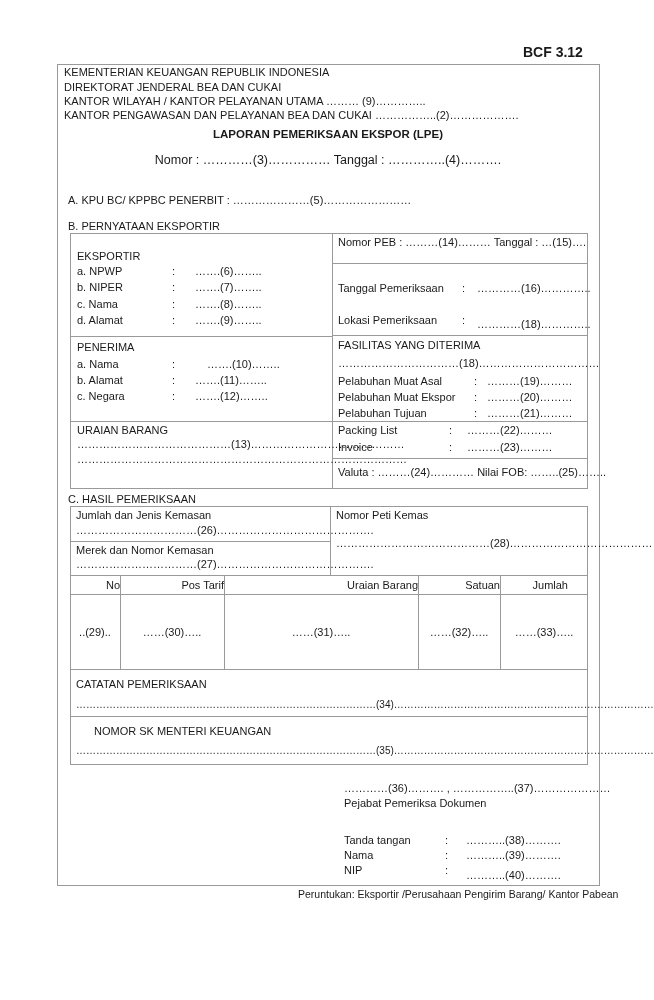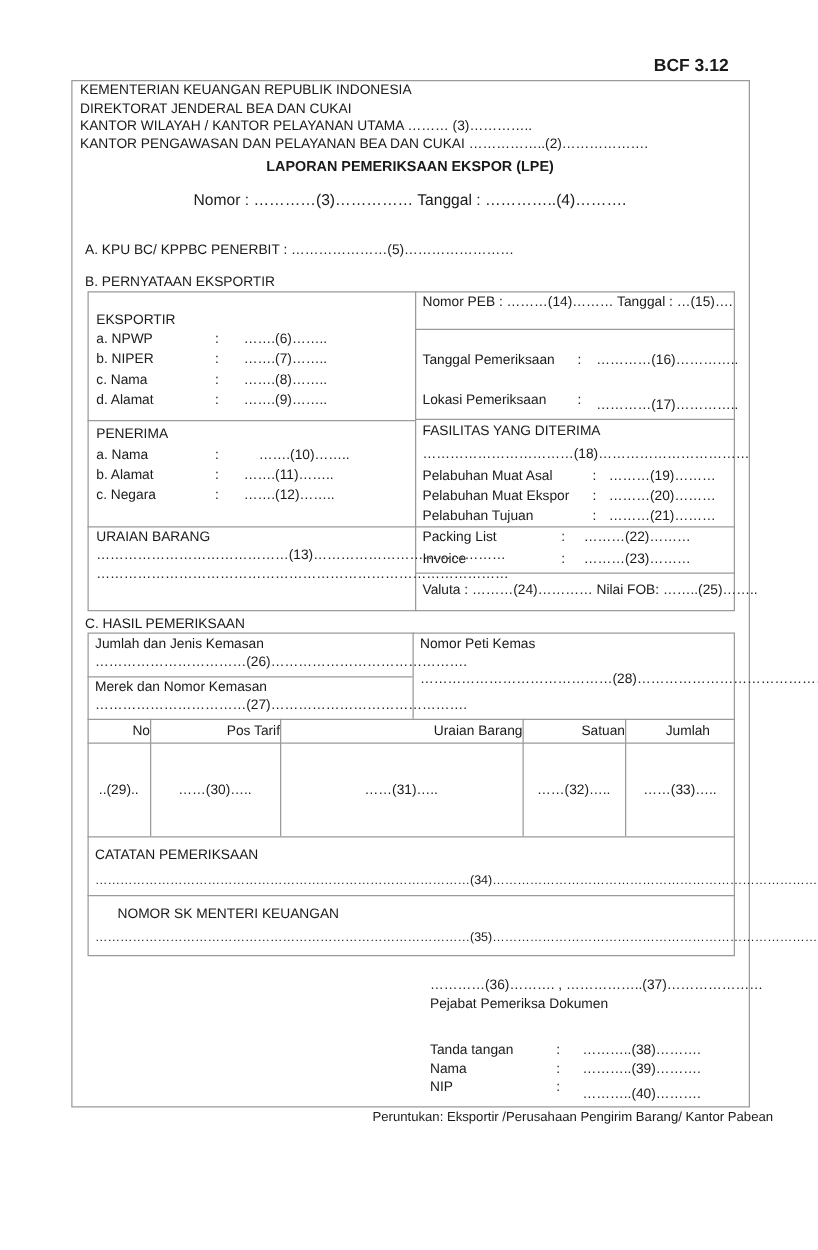--- a/index.html
+++ b/index.html
@@ -19,21 +19,21 @@
 </style>
 </head>
 <body>
 
 <div class="abs code" style="left:523px; top:44px;">BCF 3.12</div>
 
 <div class="outer"></div>
 
 <div class="abs" style="left:64px; top:66px;">KEMENTERIAN KEUANGAN REPUBLIK INDONESIA</div>
 <div class="abs" style="left:64px; top:81px;">DIREKTORAT JENDERAL BEA DAN CUKAI</div>
-<div class="abs" style="left:64px; top:95px;">KANTOR WILAYAH / KANTOR PELAYANAN UTAMA ……… (3)…………..</div>
+<div class="abs" style="left:64px; top:95px;">KANTOR WILAYAH / KANTOR PELAYANAN UTAMA ……… (9)…………..</div>
 <div class="abs" style="left:64px; top:109px;">KANTOR PENGAWASAN DAN PELAYANAN BEA DAN CUKAI ……………..(2)……………….</div>
 
 <div class="abs title center" style="left:328px; top:128px;">LAPORAN PEMERIKSAAN EKSPOR (LPE)</div>
 <div class="abs sub center" style="left:328px; top:153px;">Nomor : …………(3)…………… Tanggal : …………..(4)……….</div>
 
 <div class="abs" style="left:68px; top:194px;">A.   KPU BC/ KPPBC PENERBIT  :  …………………(5)……………………</div>
 
 <div class="abs" style="left:68px; top:220px;">B.   PERNYATAAN EKSPORTIR</div>
 
 <div class="box" style="left:70px; top:233px; width:518px; height:256px;"></div>
@@ -61,21 +61,21 @@
   <div class="abs" style="left:195px; top:314px;">…….(9)……..</div>
 </div>
 
 <div>
   <div class="abs" style="left:338px; top:236px;">Nomor PEB      : ………(14)……… Tanggal  : …(15)….</div>
   <div class="abs" style="left:338px; top:282px;">Tanggal Pemeriksaan</div>
   <div class="abs" style="left:462px; top:282px;">:</div>
   <div class="abs" style="left:477px; top:282px;">…………(16)…………..</div>
   <div class="abs" style="left:338px; top:314px;">Lokasi Pemeriksaan</div>
   <div class="abs" style="left:462px; top:314px;">:</div>
-  <div class="abs" style="left:477px; top:318px;">…………(17)…………..</div>
+  <div class="abs" style="left:477px; top:318px;">…………(18)…………..</div>
 </div>
 
 <div>
   <div class="abs" style="left:77px; top:341px;">PENERIMA</div>
   <div class="abs" style="left:77px; top:358px;">a.  Nama</div>
   <div class="abs" style="left:172px; top:358px;">:</div>
   <div class="abs" style="left:207px; top:358px;">…….(10)……..</div>
   <div class="abs" style="left:77px; top:374px;">b.  Alamat</div>
   <div class="abs" style="left:172px; top:374px;">:</div>
   <div class="abs" style="left:195px; top:374px;">…….(11)……..</div>

